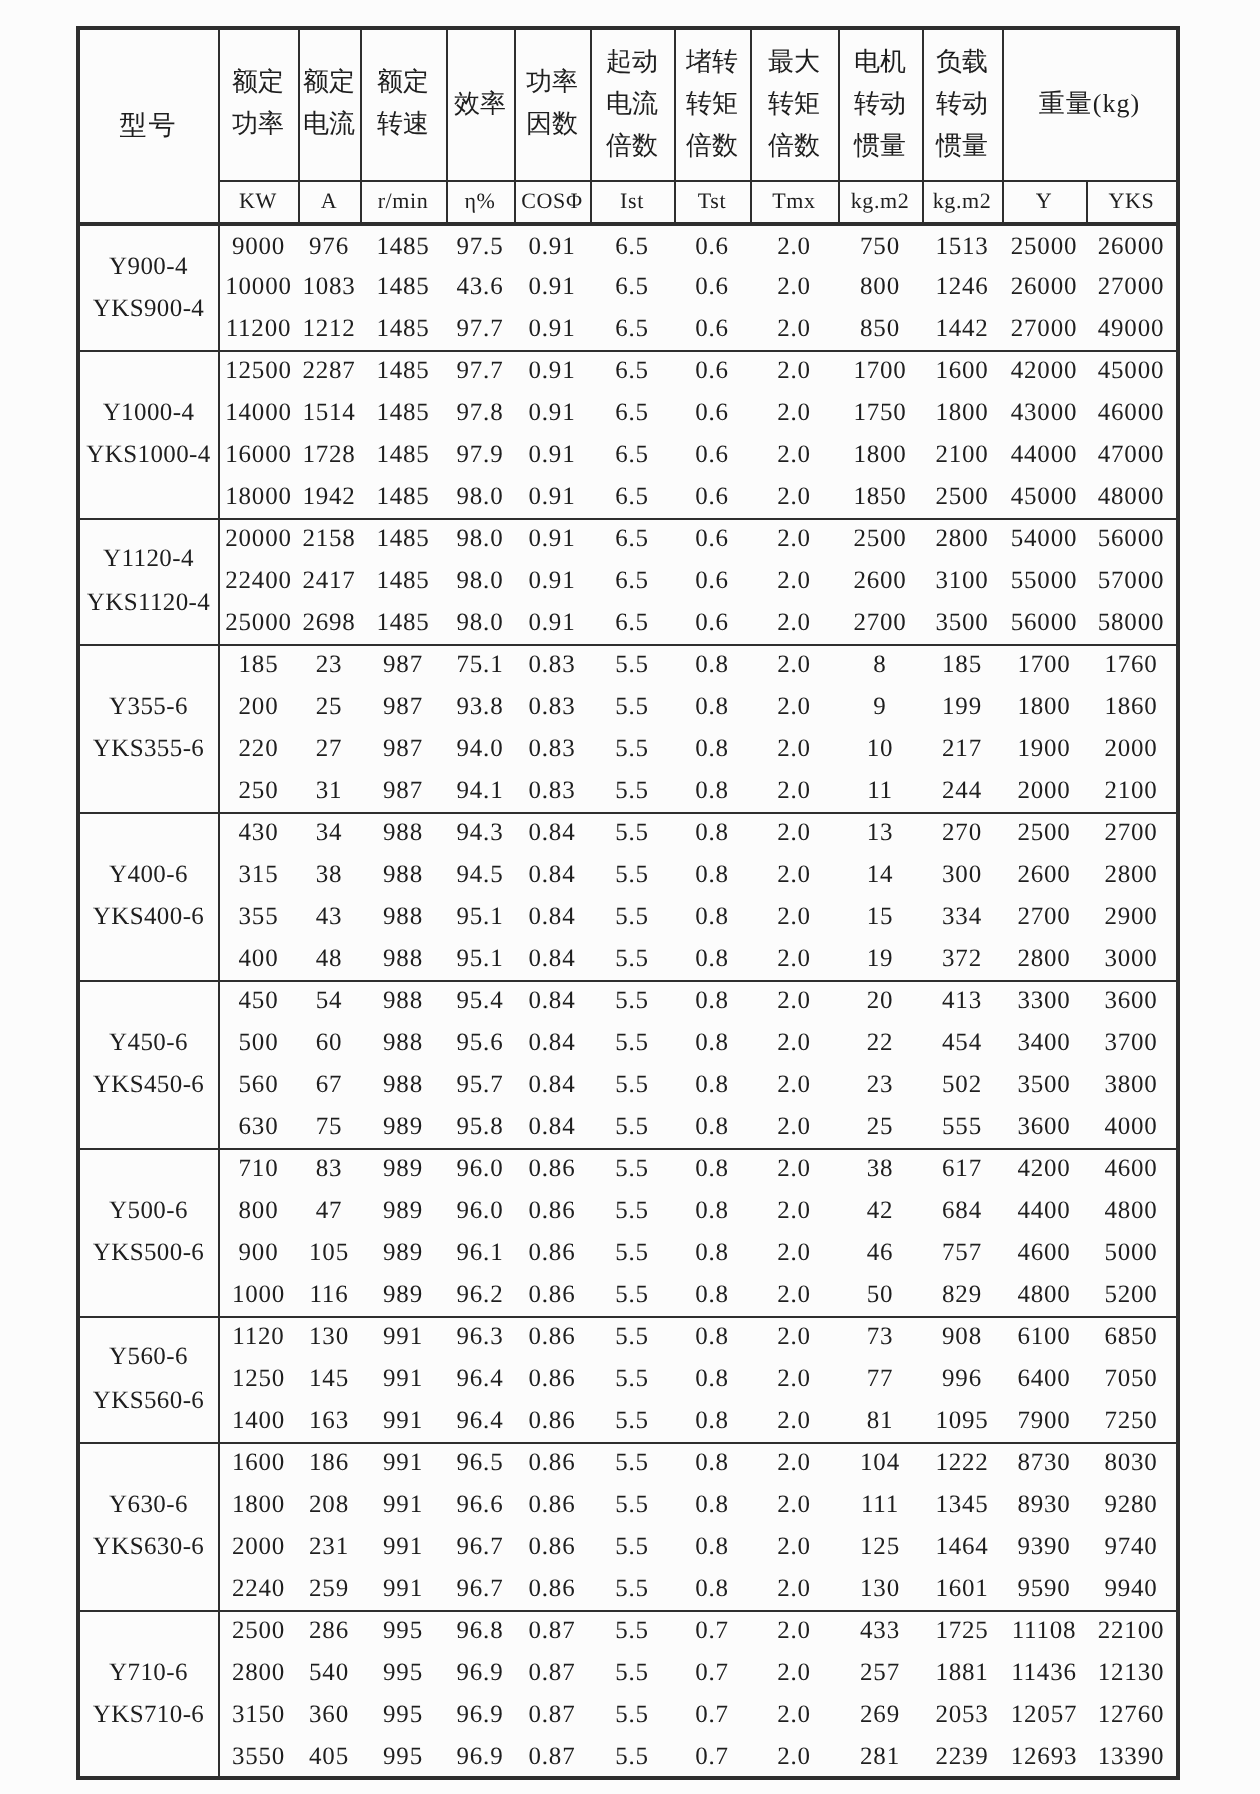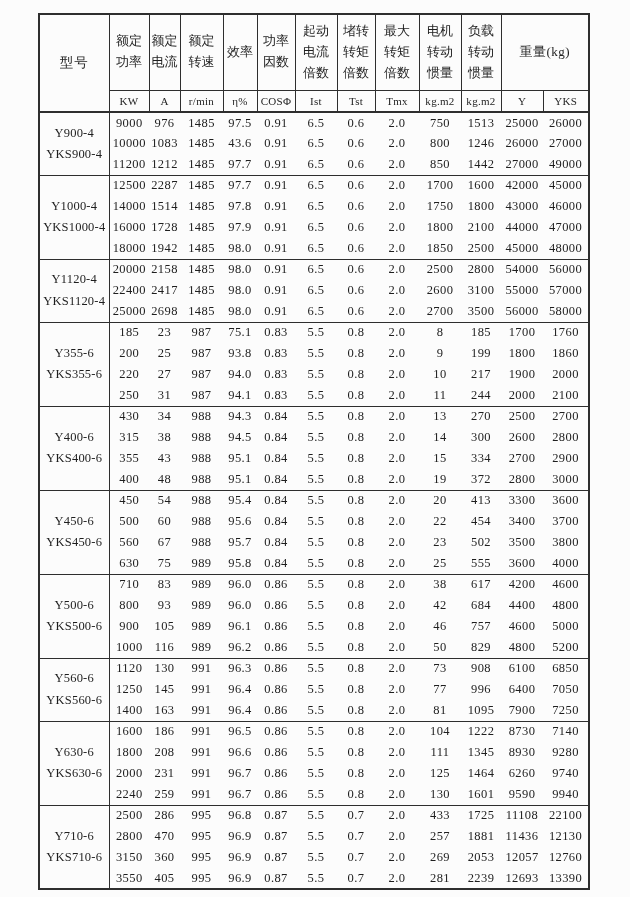--- a/index.html
+++ b/index.html
@@ -444,21 +444,21 @@
           <td>5.5</td>
           <td>0.8</td>
           <td>2.0</td>
           <td>38</td>
           <td>617</td>
           <td>4200</td>
           <td>4600</td>
         </tr>
         <tr>
           <td>800</td>
-          <td>93</td>
+          <td>47</td>
           <td>989</td>
           <td>96.0</td>
           <td>0.86</td>
           <td>5.5</td>
           <td>0.8</td>
           <td>2.0</td>
           <td>42</td>
           <td>684</td>
           <td>4400</td>
           <td>4800</td>
@@ -542,21 +542,21 @@
           <td>186</td>
           <td>991</td>
           <td>96.5</td>
           <td>0.86</td>
           <td>5.5</td>
           <td>0.8</td>
           <td>2.0</td>
           <td>104</td>
           <td>1222</td>
           <td>8730</td>
-          <td>7140</td>
+          <td>8030</td>
         </tr>
         <tr>
           <td>1800</td>
           <td>208</td>
           <td>991</td>
           <td>96.6</td>
           <td>0.86</td>
           <td>5.5</td>
           <td>0.8</td>
           <td>2.0</td>
@@ -569,21 +569,21 @@
           <td>2000</td>
           <td>231</td>
           <td>991</td>
           <td>96.7</td>
           <td>0.86</td>
           <td>5.5</td>
           <td>0.8</td>
           <td>2.0</td>
           <td>125</td>
           <td>1464</td>
-          <td>6260</td>
+          <td>9390</td>
           <td>9740</td>
         </tr>
         <tr>
           <td>2240</td>
           <td>259</td>
           <td>991</td>
           <td>96.7</td>
           <td>0.86</td>
           <td>5.5</td>
           <td>0.8</td>
@@ -604,21 +604,21 @@
           <td>5.5</td>
           <td>0.7</td>
           <td>2.0</td>
           <td>433</td>
           <td>1725</td>
           <td>11108</td>
           <td>22100</td>
         </tr>
         <tr>
           <td>2800</td>
-          <td>470</td>
+          <td>540</td>
           <td>995</td>
           <td>96.9</td>
           <td>0.87</td>
           <td>5.5</td>
           <td>0.7</td>
           <td>2.0</td>
           <td>257</td>
           <td>1881</td>
           <td>11436</td>
           <td>12130</td>

